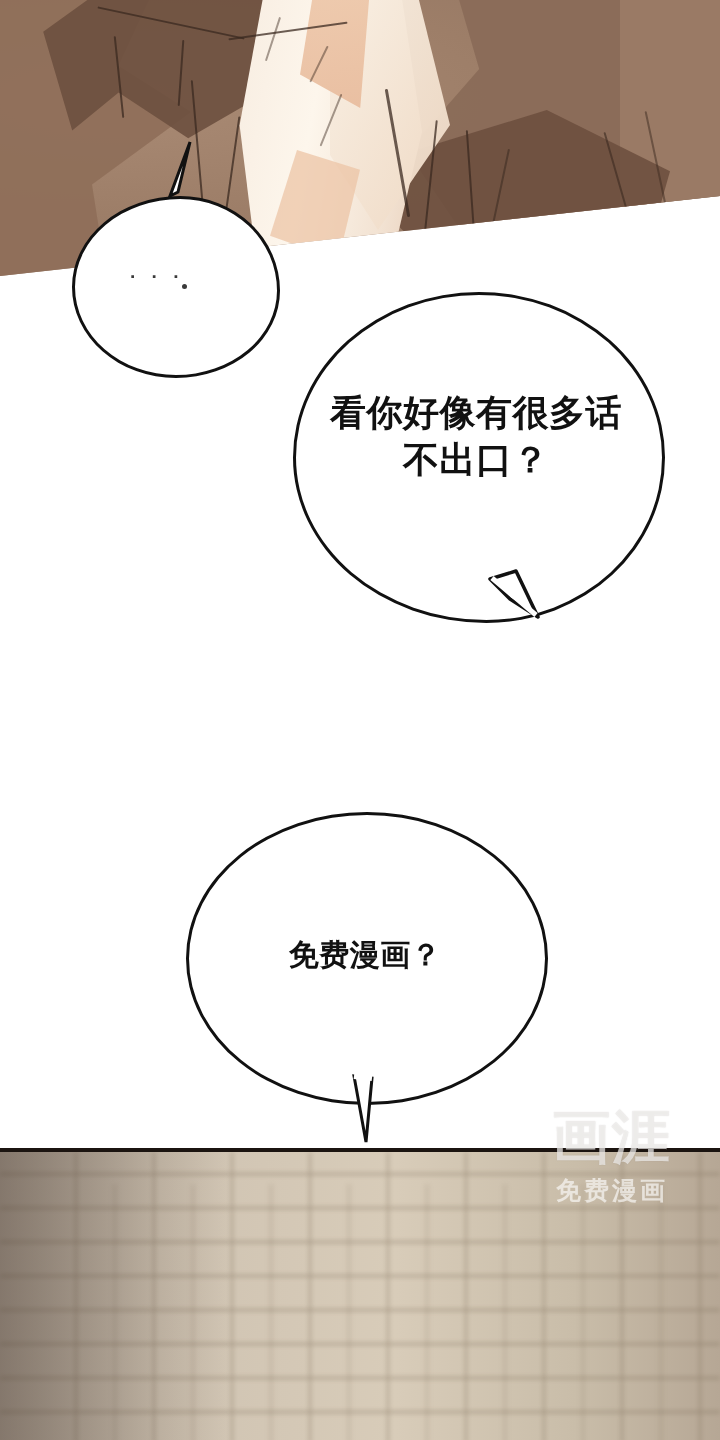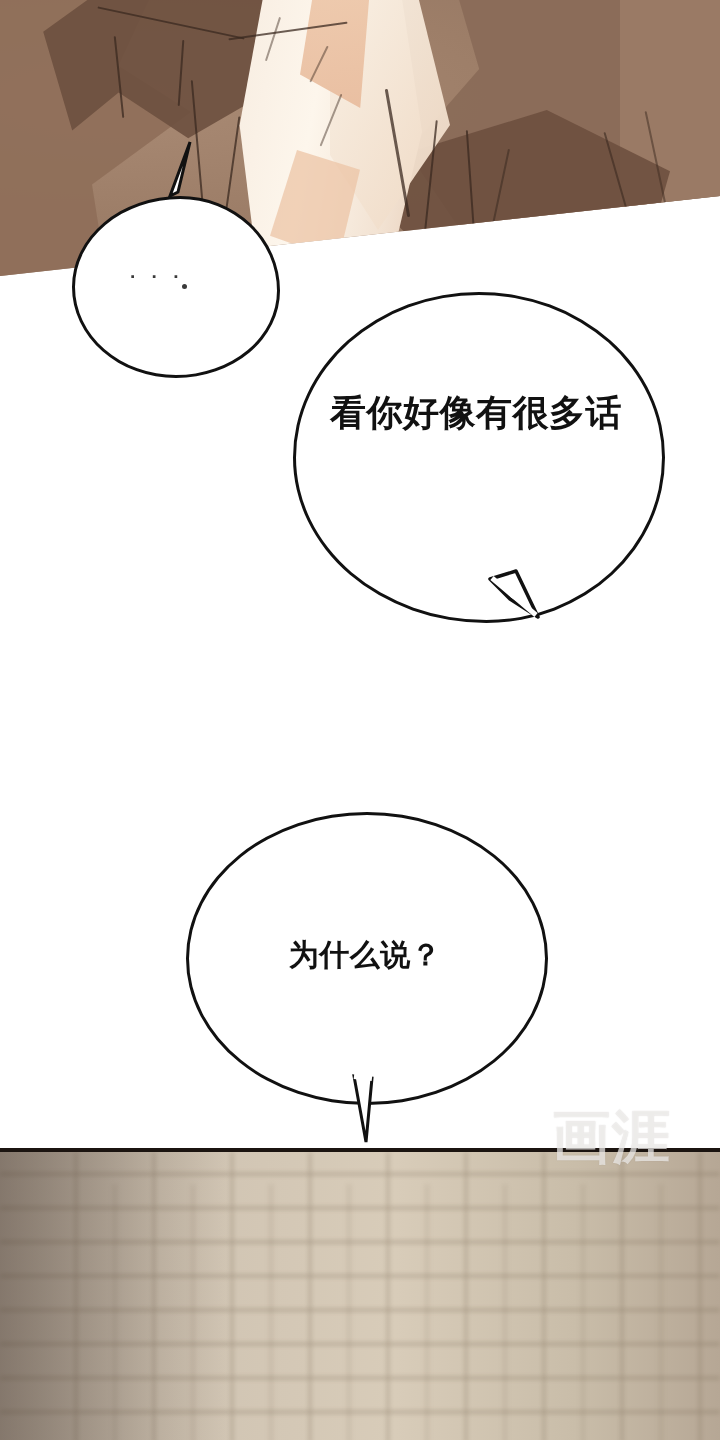--- a/index.html
+++ b/index.html
@@ -145,36 +145,38 @@
   <div class="dots">· · ·</div>
   <div class="dot4"></div>
 
   <div class="bubble b2"></div>
   <svg style="position:absolute;left:480px;top:565px;width:90px;height:70px;overflow:visible;" viewBox="0 0 90 70">
     <path d="M10,14 L36,6 L58,52 L30,34 Z" fill="#fff" stroke="#111" stroke-width="3.5" stroke-linejoin="round"></path>
     <path d="M12,13 L56,50" stroke="#fff" stroke-width="5"></path>
   </svg>
   <div class="btext b2t">
     <div>看你好像有很多话</div>
+    <div>不出口？</div>
   </div>
 
   <div class="bubble b3"></div>
   <svg style="position:absolute;left:340px;top:1070px;width:60px;height:90px;overflow:visible;" viewBox="0 0 60 90">
     <path d="M14,6 L26,72 L32,8 Z" fill="#fff" stroke="#111" stroke-width="3"></path>
     <path d="M14,6 L32,8" stroke="#fff" stroke-width="6"></path>
   </svg>
   <div class="btext b3t">
-    <div>为什么说？</div>
+    <div>免费漫画？</div>
   </div>
 
   <div class="panel-bot">
     <div class="wall"></div>
     <div class="bricks"></div>
     <div class="bricks2"></div>
     <div class="wall-dark"></div>
 
   </div>
 
   <div class="wm">
     <div class="wm-logo">画涯</div>
+    <div class="wm-sub">免费漫画</div>
   </div>
 
 </div>
 
 </body></html>

